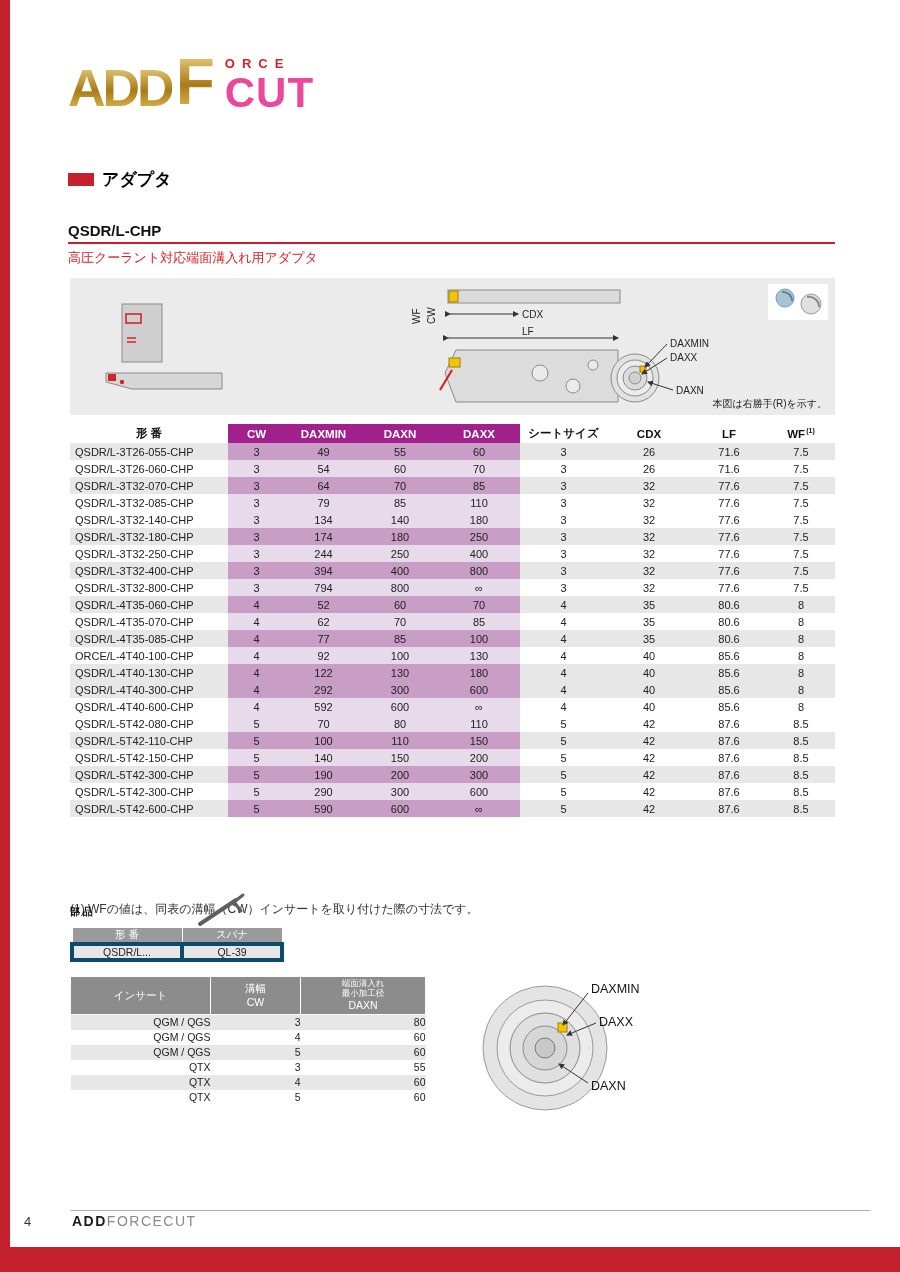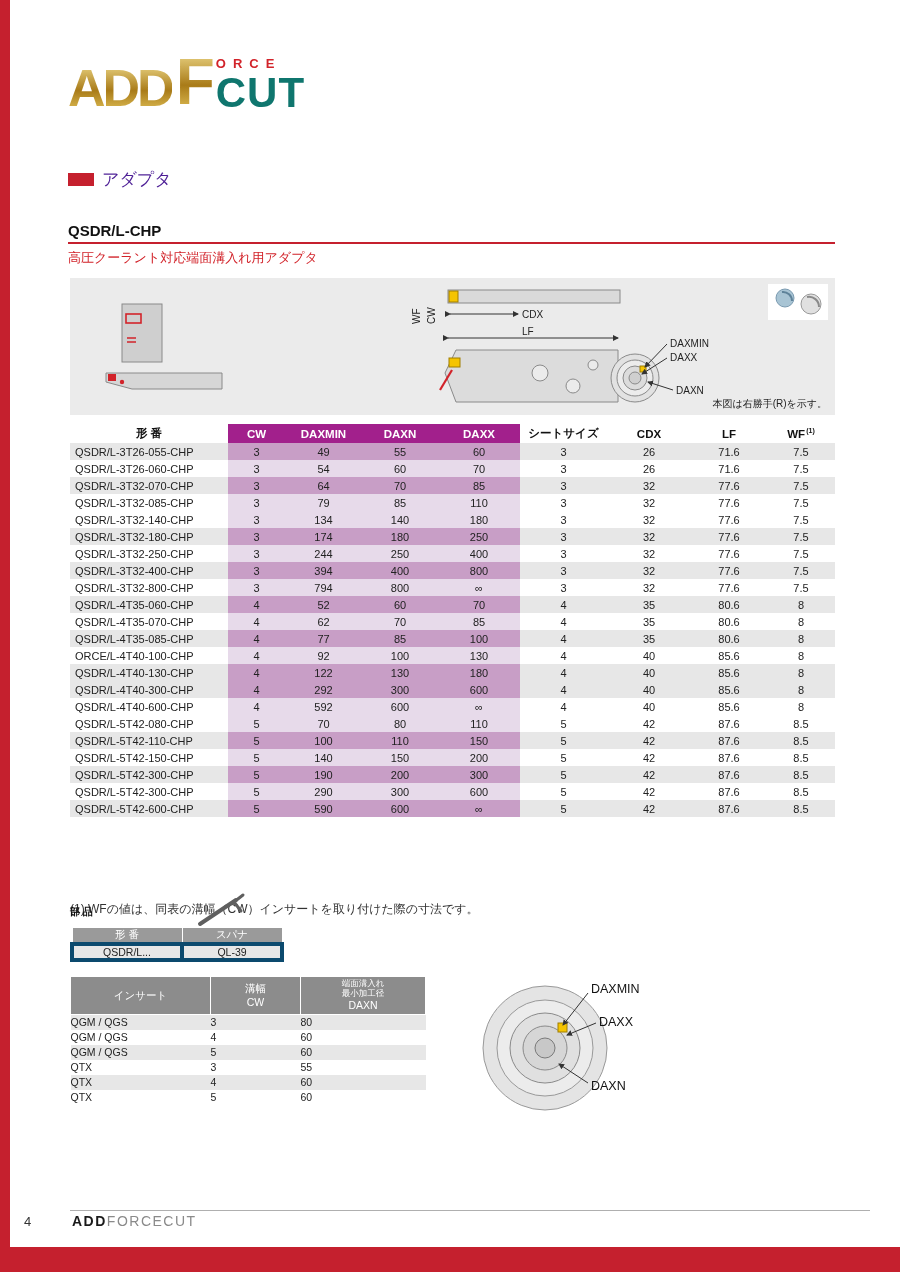--- a/index.html
+++ b/index.html
@@ -18,28 +18,28 @@
   .bottom-bar{position:absolute;left:0;bottom:0;width:100%;height:25px;background:var(--red)}
 
   
   .logo{position:absolute;left:68px;top:50px;display:flex;align-items:flex-end;line-height:1}
   .logo-add{font-size:52px;font-weight:800;letter-spacing:-3px;
     background:linear-gradient(180deg,#EED98A 0%,#A97B18 55%,#E3C45C 100%);
     -webkit-background-clip:text;background-clip:text;color:transparent}
   .logo-f{font-size:64px;font-weight:800;margin-left:4px;
     background:linear-gradient(180deg,#EED98A 0%,#A97B18 55%,#E3C45C 100%);
     -webkit-background-clip:text;background-clip:text;color:transparent}
-  .logo-stack{display:flex;flex-direction:column;align-items:flex-start;margin-left:1px}
+  .logo-stack{display:flex;flex-direction:column;align-items:flex-start;margin-left:10px}
   .logo-orce{color:var(--textred);font-size:13px;font-weight:bold;letter-spacing:7px;margin-bottom:2px}
-  .logo-cut{color:#0f766e;font-size:42px;font-weight:800;letter-spacing:1px}
+  .logo-cut{color:#ec4899;font-size:42px;font-weight:800;letter-spacing:1px}
 
   
   .section-heading{position:absolute;left:68px;top:168px;display:flex;align-items:center}
   .red-chip{width:26px;height:13px;background:var(--red);margin-right:8px}
-  .section-title{font-size:17px;font-weight:normal;color:#4c1d95}
+  .section-title{font-size:17px;font-weight:bold;color:#000000}
 
   .product-code{position:absolute;left:68px;top:222px;font-size:15px;font-weight:bold;color:#111}
   .red-rule{position:absolute;left:68px;top:242px;width:767px;height:2px;background:var(--red)}
   .product-subtitle{position:absolute;left:68px;top:249px;font-size:13px;color:var(--textred)}
 
   
   .diagram{position:absolute;left:70px;top:278px;width:765px;height:137px;background:var(--diagbg)}
   .diagram svg{position:absolute;left:0;top:0}
   .diagram svg text{font-family:"Liberation Sans","DejaVu Sans",sans-serif;fill:#222}
   .diagram-note{position:absolute;right:8px;bottom:4px;font-size:10px;color:#222}
@@ -63,21 +63,21 @@
   .wrench{position:absolute;left:190px;top:888px}
   .parts-table{position:absolute;left:70px;top:927px;width:210px;border-collapse:collapse;table-layout:fixed}
   .parts-table th{background:#9A9A9A;color:#fff;font-size:10.5px;font-weight:normal;height:16px;border:1px solid #fff;text-align:center}
   .parts-table td{background:var(--grayrow);font-size:10.5px;text-align:center;height:16px;border:4px solid #0c4a6e}
 
   
   .insert-table{position:absolute;left:70px;top:976px;width:355px;border-collapse:collapse;table-layout:fixed}
   .insert-table th{background:#8C8C8C;color:#fff;font-weight:normal;font-size:10.5px;text-align:center;vertical-align:middle;height:38px;border:1px solid #fff}
   .insert-table th .hl{display:block;line-height:1.25}
   .insert-table th .tiny{font-size:8.5px;line-height:1.15}
-  .insert-table td{font-size:10.5px;text-align:left;height:15px;color:#222}
+  .insert-table td{font-size:10.5px;text-align:right;height:15px;color:#222}
   .insert-table tr.odd td{background:var(--grayrow)}
   .insert-table tr.even td{background:#fff}
 
   
   .circle-diagram{position:absolute;left:470px;top:965px}
   .circle-diagram text{font-family:"Liberation Sans","DejaVu Sans",sans-serif;fill:#111;font-size:12.5px}
 
   
   .footer-rule{position:absolute;left:70px;top:1210px;width:800px;height:1px;background:#AFAFAF}
   .page-number{position:absolute;left:24px;top:1214px;font-size:13px;color:#333}

